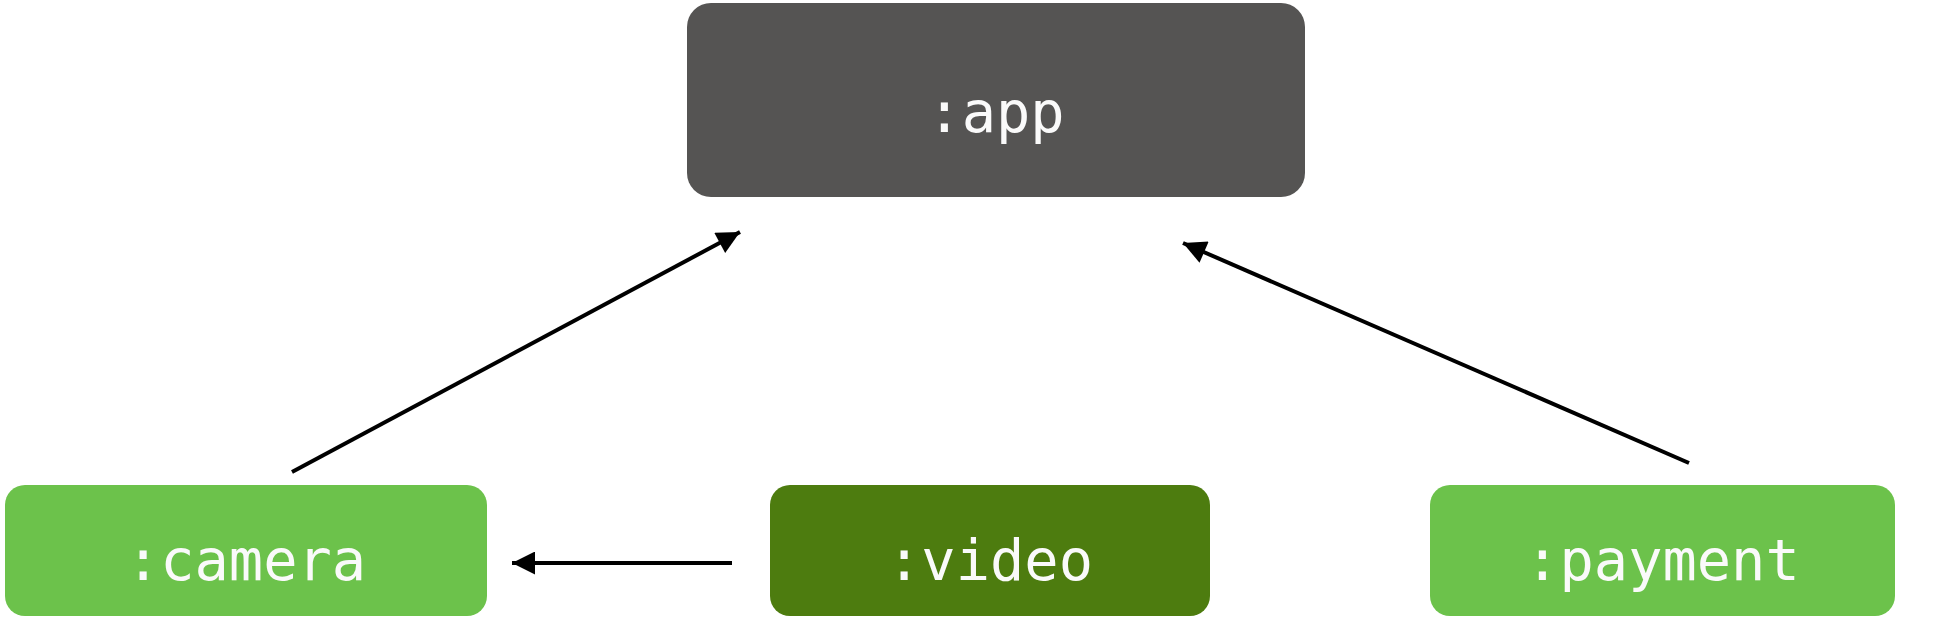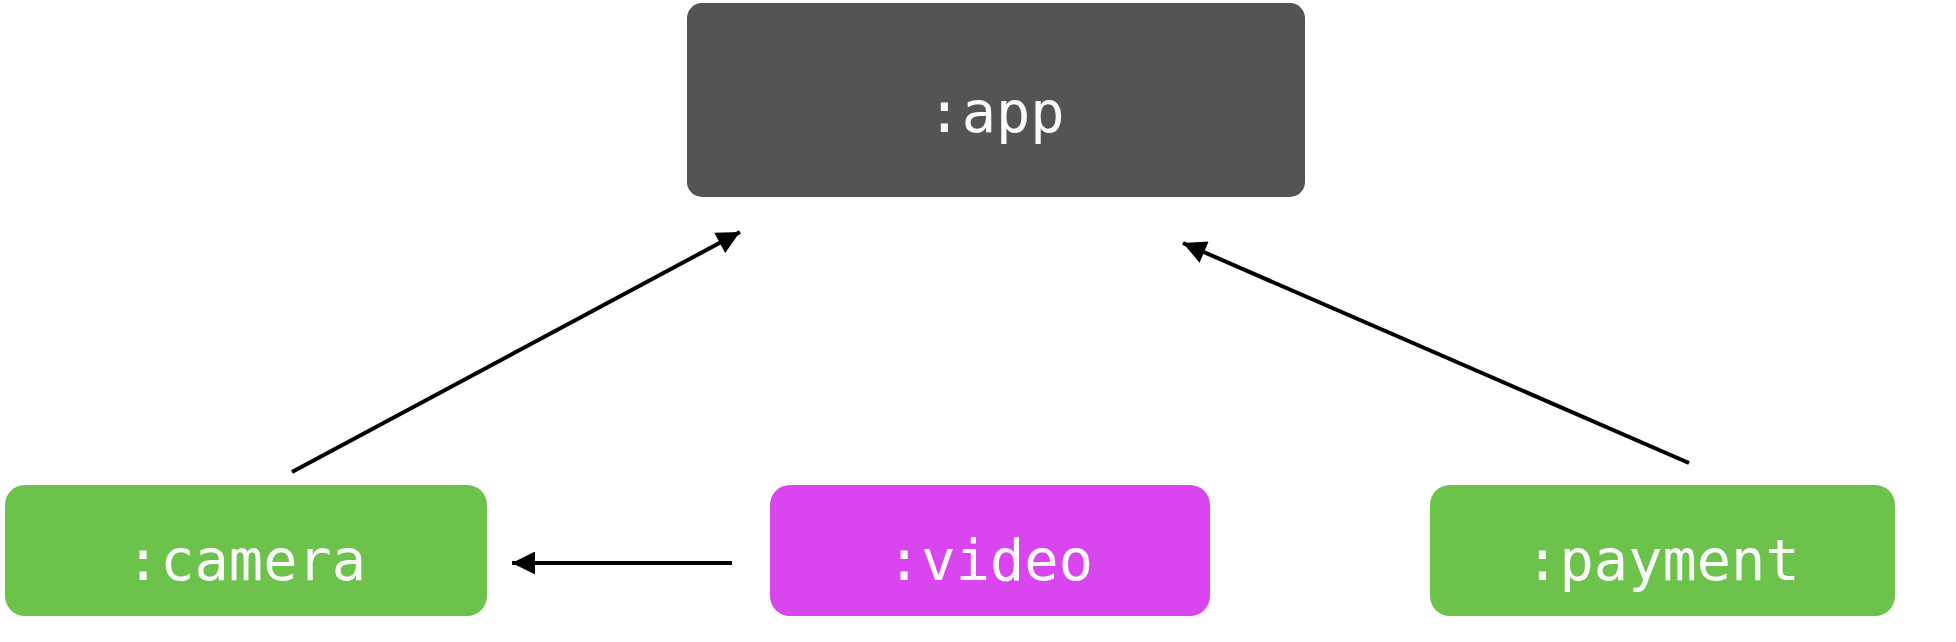--- a/index.html
+++ b/index.html
@@ -32,21 +32,21 @@
     font-size: 57px;
     line-height: 1;
     white-space: pre;
     box-sizing: border-box;
   }
   .node-app {
     left: 687px;
     top: 3px;
     width: 618px;
     height: 194px;
-    border-radius: 15px;
+    border-radius: 24px;
     background: #555453;
     padding-top: 24px;
   }
   .node-green {
     top: 485px;
     height: 131px;
     border-radius: 20px;
     background: #6cc24b;
     padding-top: 19px;
   }
@@ -80,21 +80,21 @@
   </svg>
 
   <div class="node node-app" style="background: rgb(85, 84, 83); color: rgb(250, 250, 250);">
     <span>:app</span>
   </div>
 
   <div class="node node-green node-camera" style="background: rgb(108, 194, 75); color: rgb(250, 250, 250);">
     <span>:camera</span>
   </div>
 
-  <div class="node node-green node-video" style="background: #d946ef; color: rgb(250, 250, 250);">
+  <div class="node node-green node-video" style="background: #4d7c0f; color: rgb(250, 250, 250);">
     <span>:video</span>
   </div>
 
   <div class="node node-green node-payment" style="background: rgb(108, 194, 75); color: rgb(250, 250, 250);">
     <span>:payment</span>
   </div>
 
 </div>
 
 </body></html>

